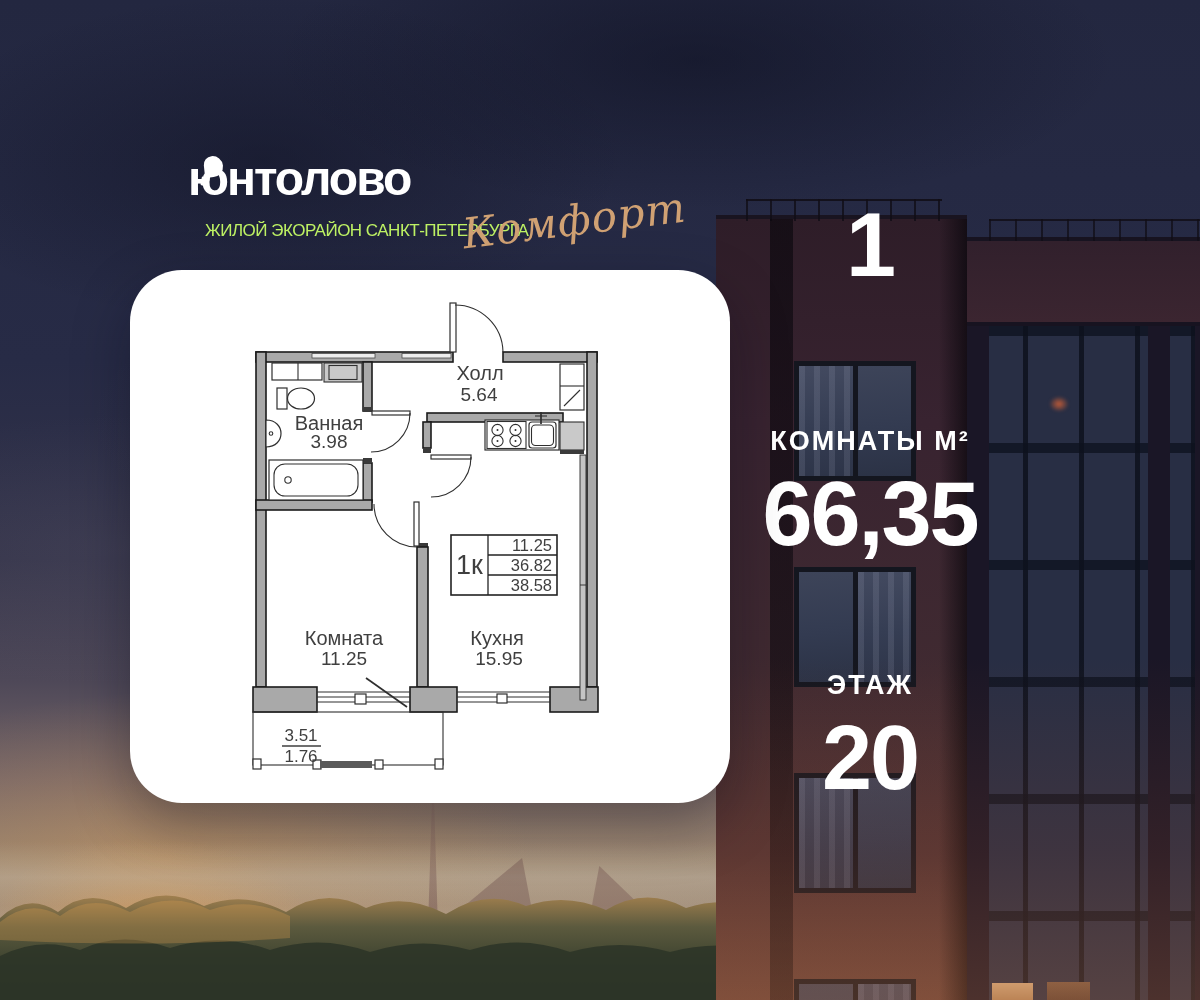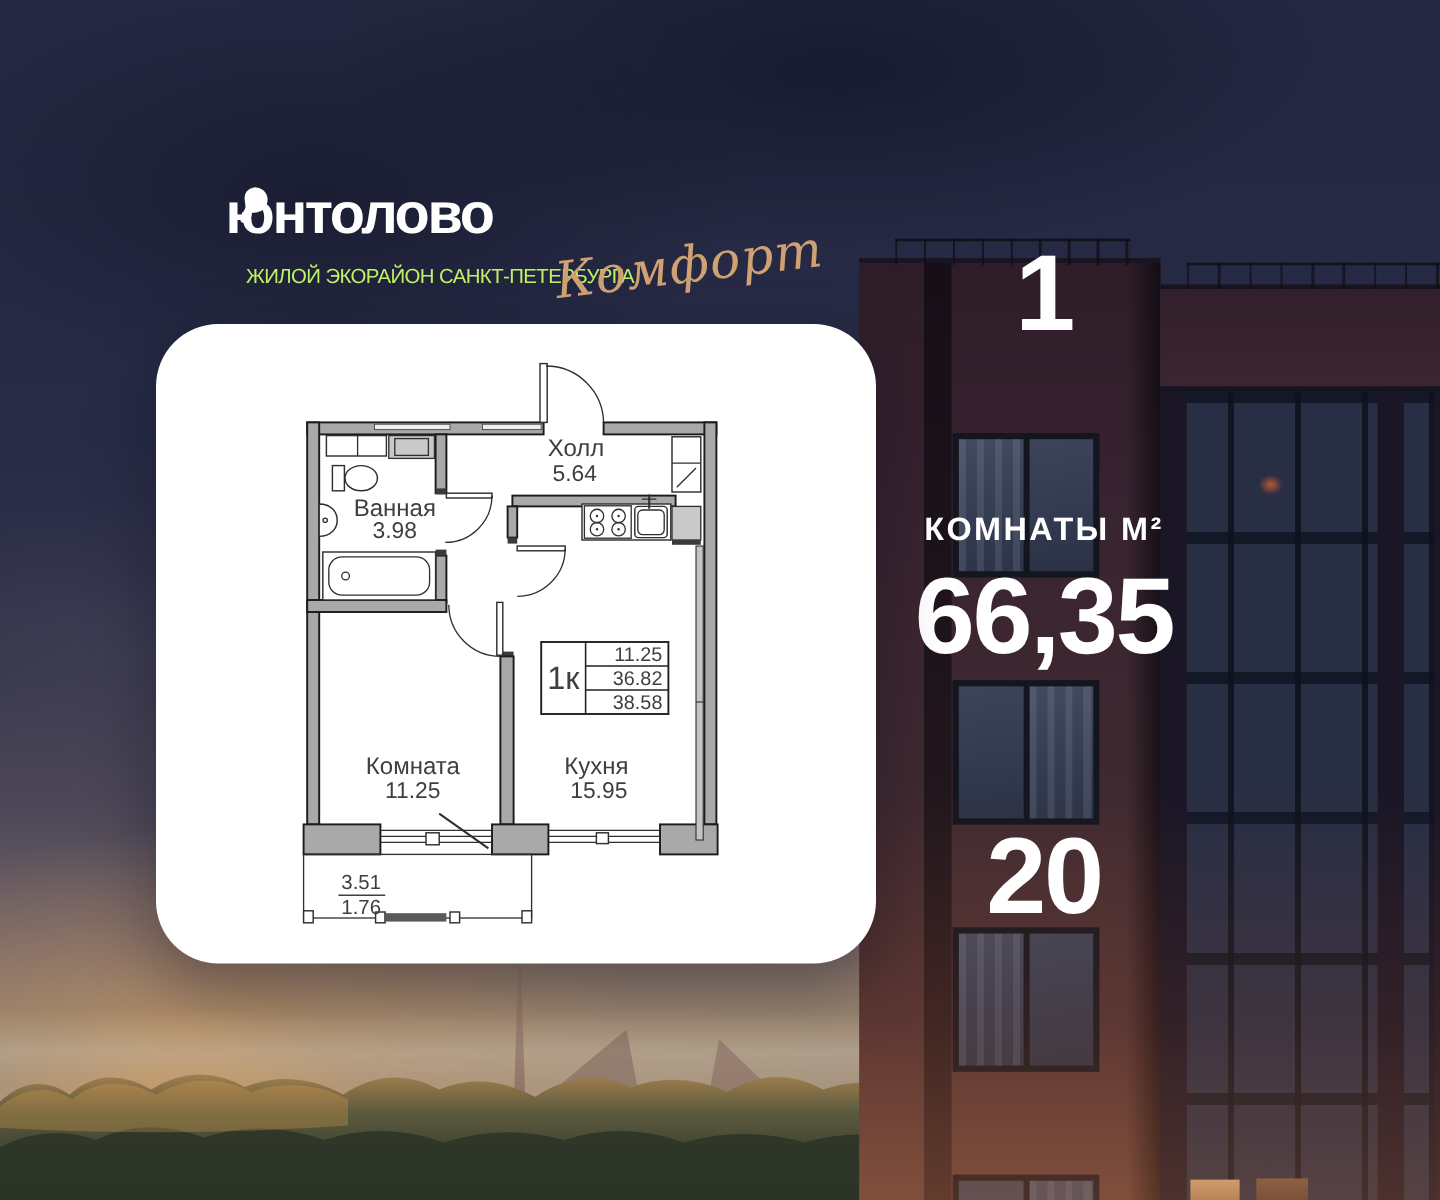--- a/index.html
+++ b/index.html
@@ -180,20 +180,21 @@
 
   <div class="stats">
     <div class="stat s1">
       <div class="stat-value">1</div>
     </div>
     <div class="stat s2">
       <div class="stat-label">КОМНАТЫ М²</div>
       <div class="stat-value">66,35</div>
     </div>
     <div class="stat s3">
+      <div class="stat-label">ЭТАЖ</div>
       <div class="stat-value">20</div>
     </div>
   </div>
 
   <div class="card">
     <svg width="600" height="533" viewBox="130 270 600 533">
 
       <g>
         <rect class="wall" x="256" y="352" width="197" height="10"></rect>
         <rect class="wall" x="503" y="352" width="94" height="10"></rect>

